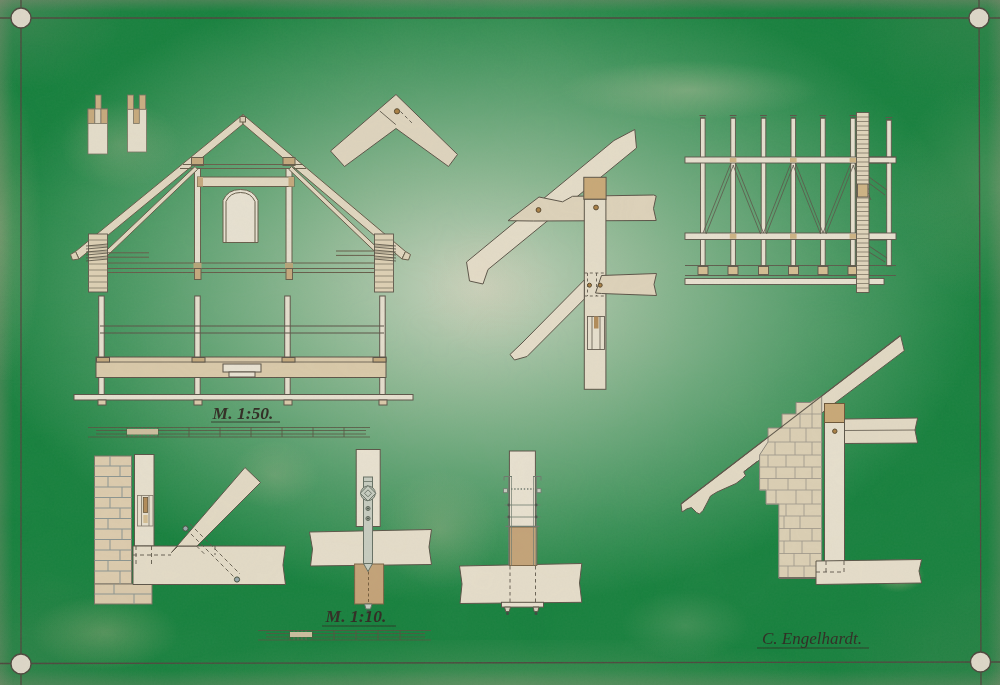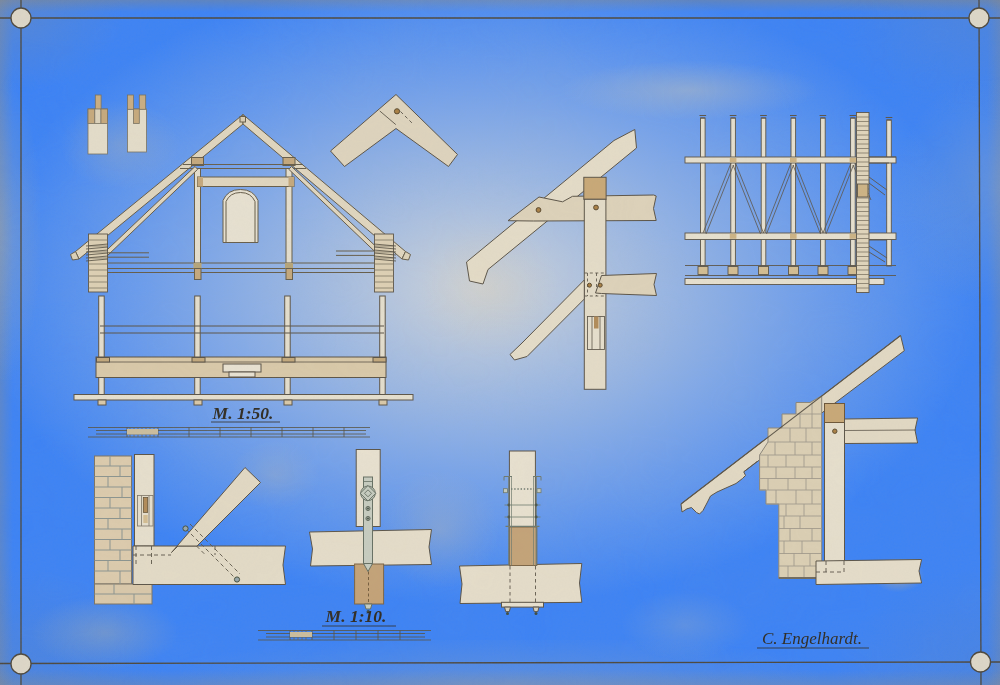--- a/index.html
+++ b/index.html
@@ -1,17 +1,17 @@
 <!DOCTYPE html>
 <html><head>
 <meta charset="utf-8">
 <style>
   html,body{margin:0;padding:0;}
   #page{position:relative;width:1000px;height:685px;overflow:hidden;
-    background:#3b82f6;
+    background:#15803d;
     font-family:"Liberation Serif", serif;}
   .stain{position:absolute;pointer-events:none;}
 </style>
 </head>
 <body>
 <div id="page">
 
   <div class="stain" style="left:0;top:0;width:1000px;height:685px;
     background:
       radial-gradient(ellipse 680px 430px at 48% 42%, rgba(232,226,213,0.85) 0%, rgba(232,226,213,0) 74%),

